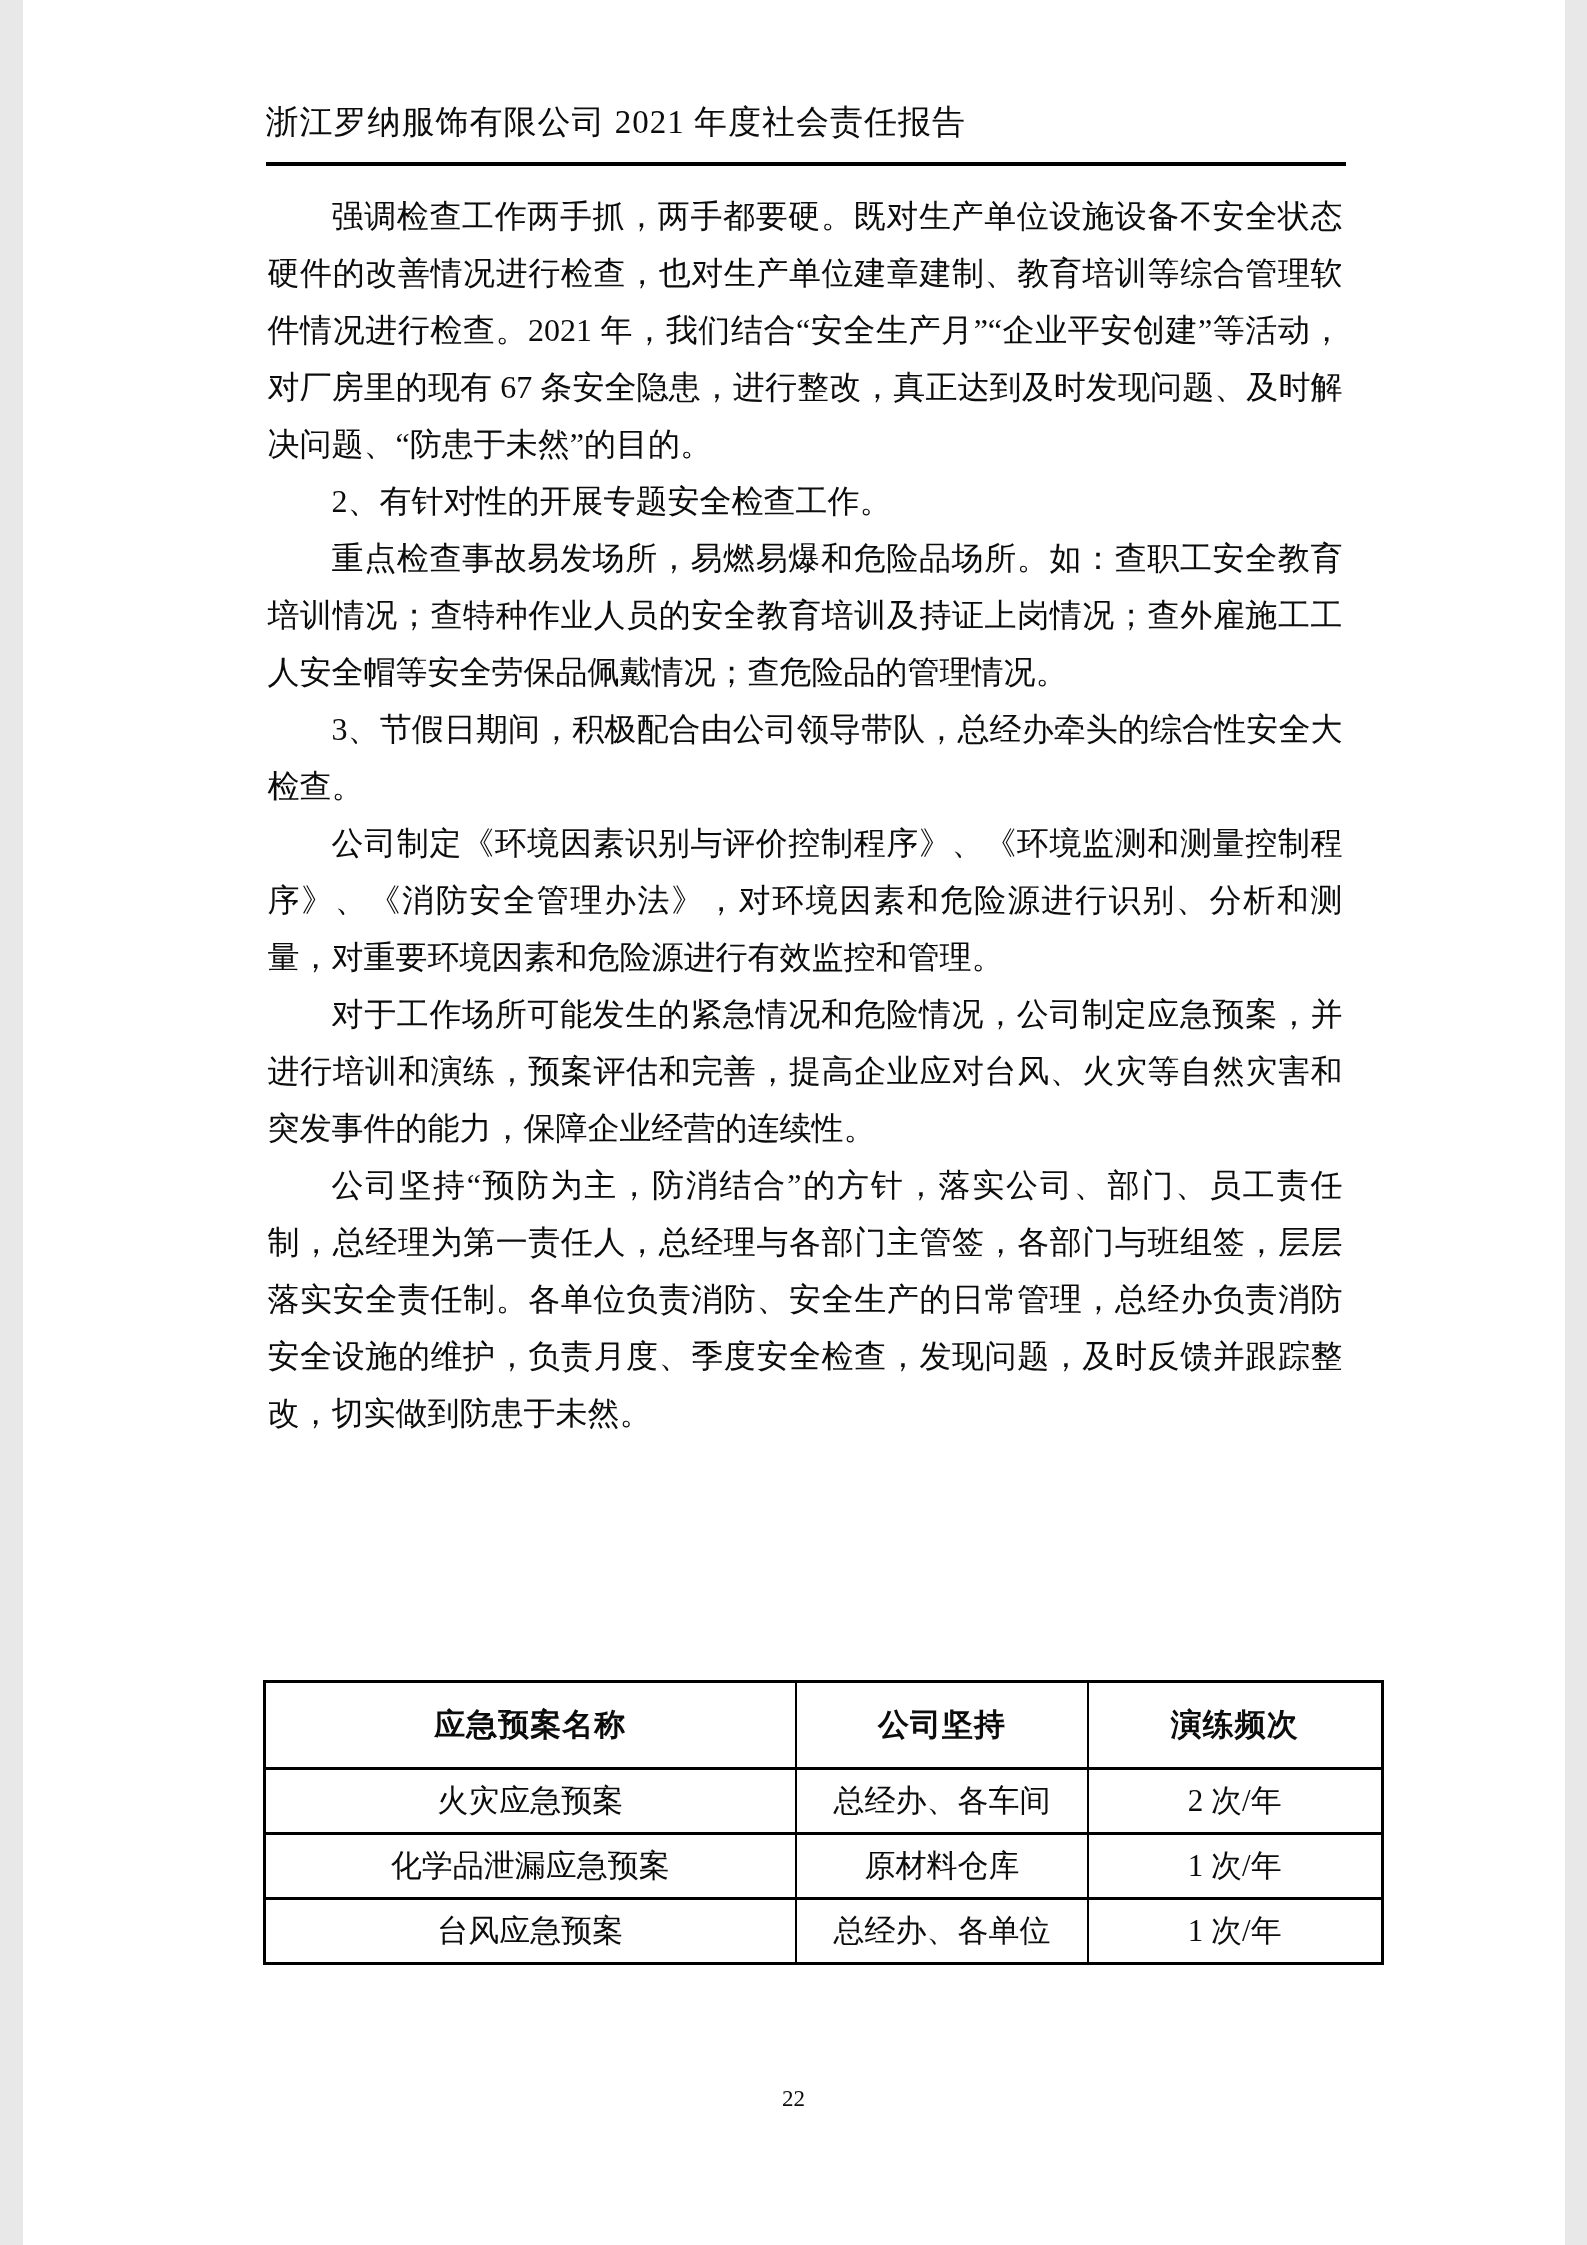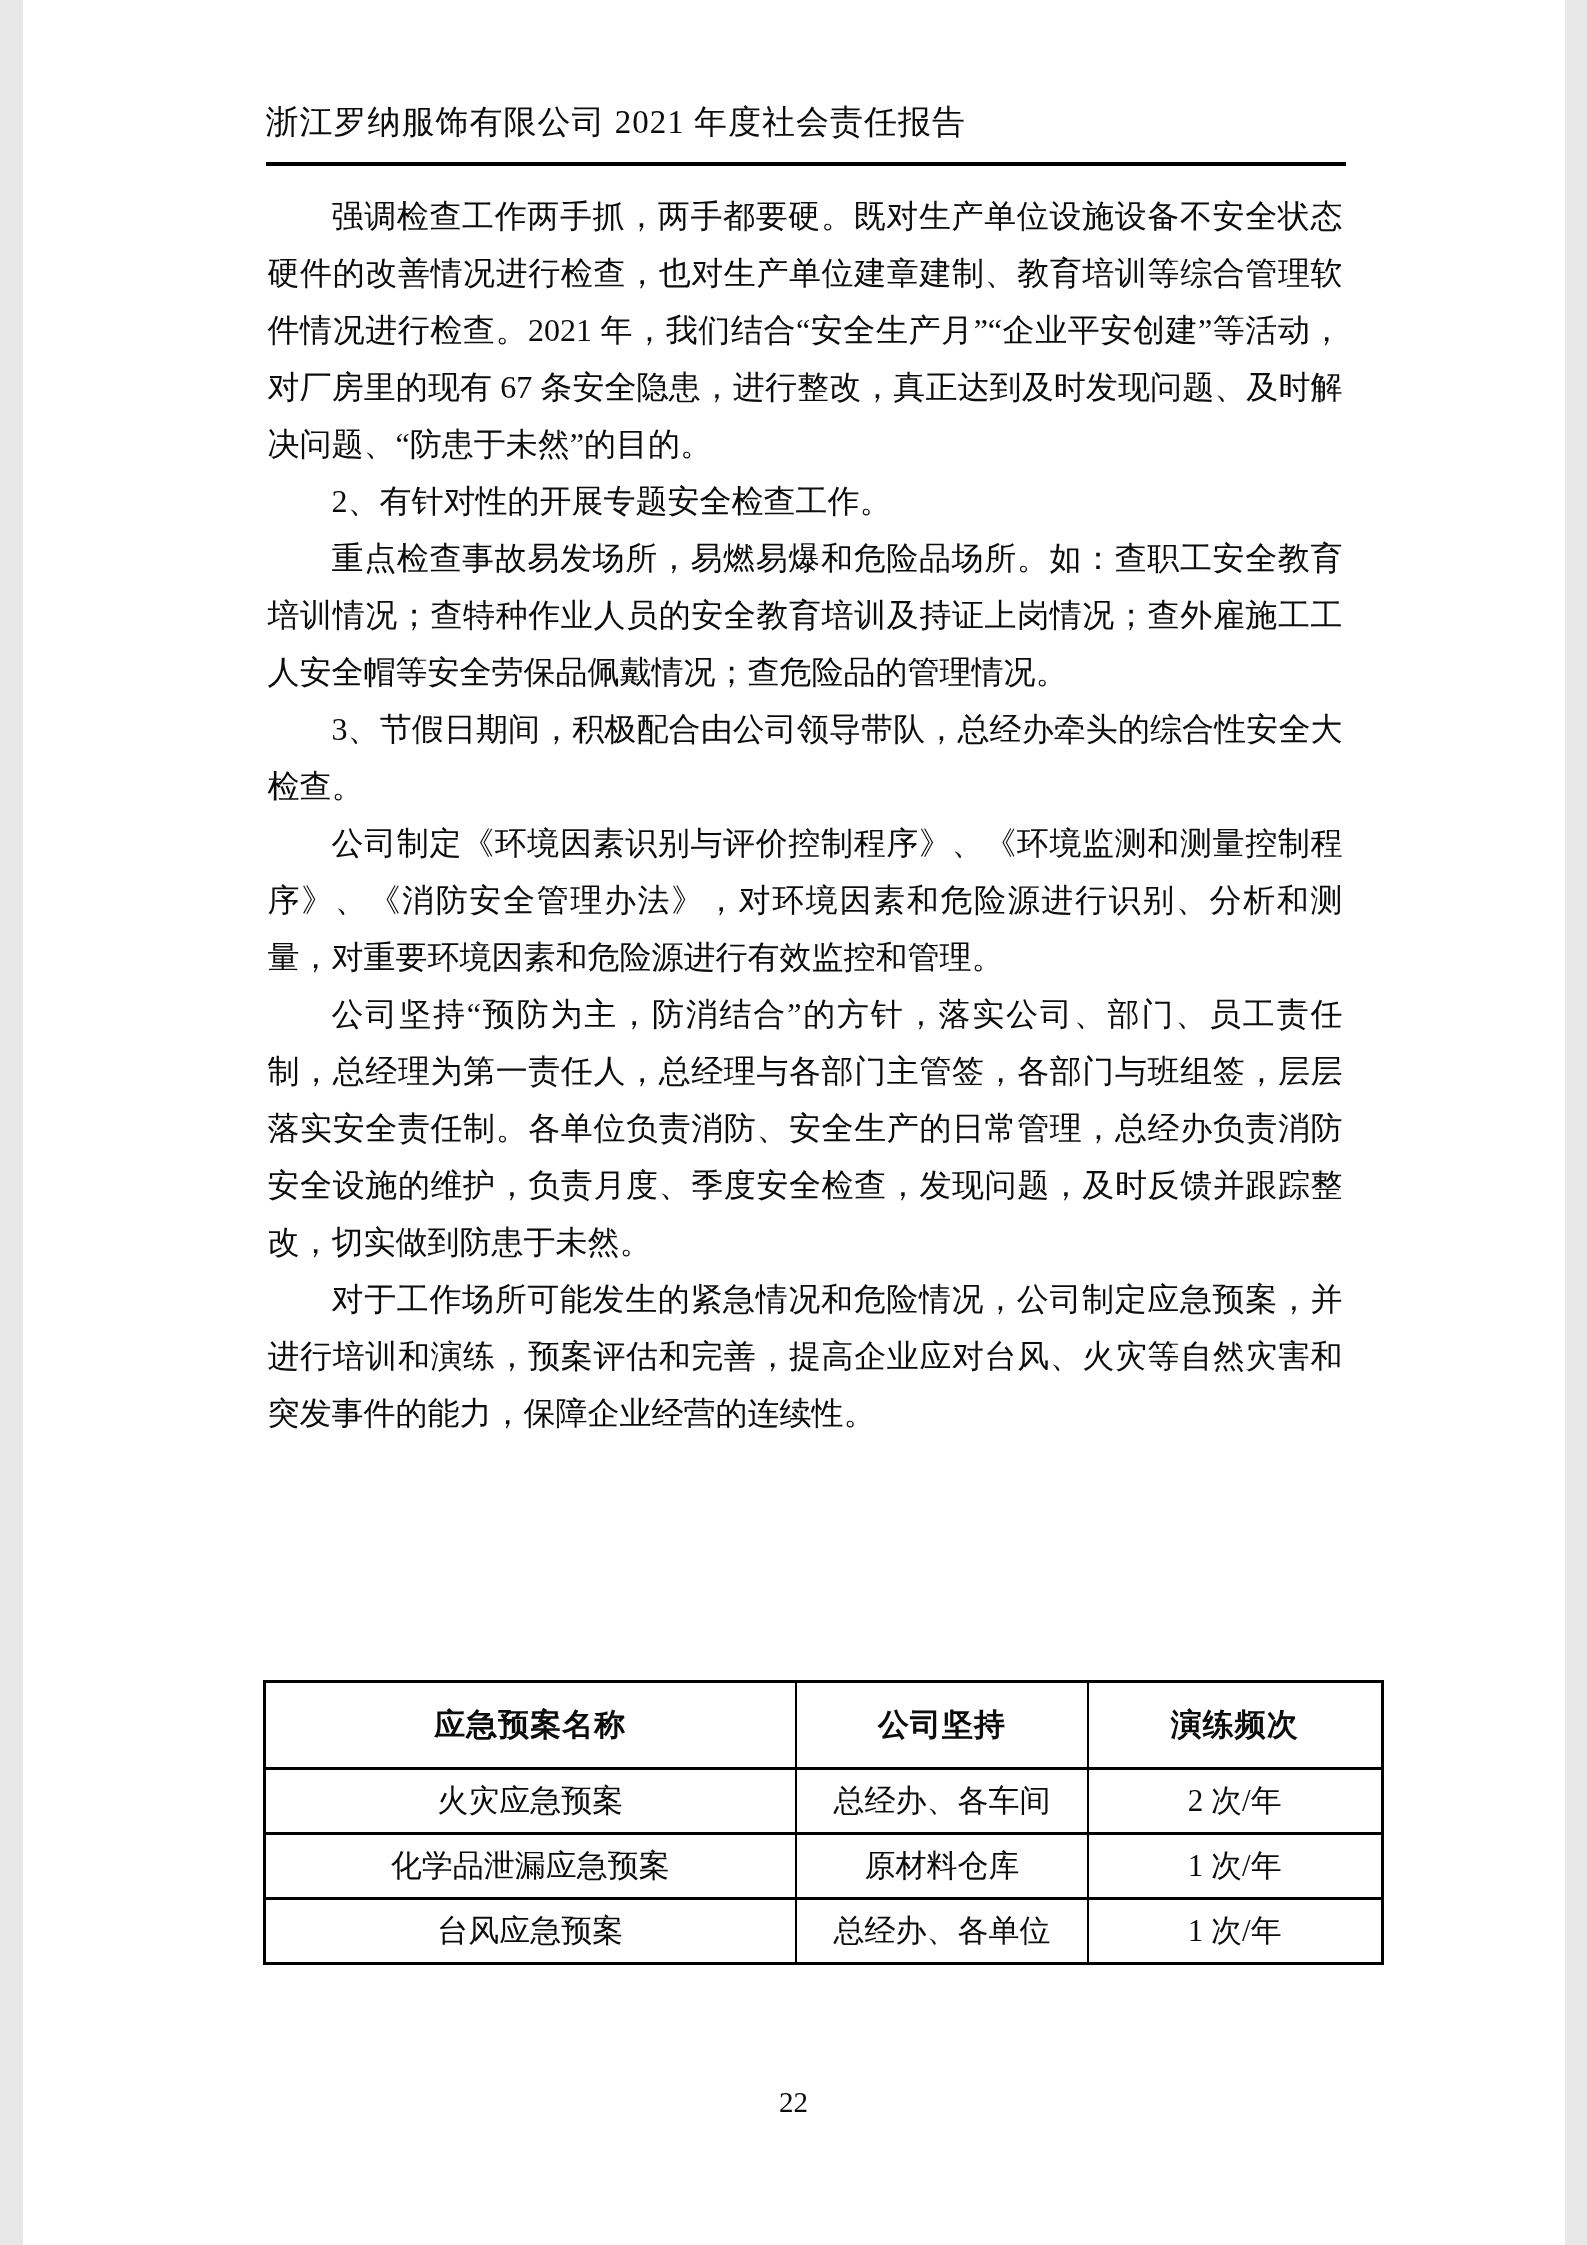--- a/index.html
+++ b/index.html
@@ -72,41 +72,41 @@
     font-weight: bold;
     letter-spacing: 1px;
   }
   .emergency-table td { height: 62px; }
   .page-number {
     position: absolute;
     top: 2086px;
     left: 0;
     width: 100%;
     text-align: center;
-    font-size: 29px;
+    font-size: 23px;
   }
 </style>
 </head>
 <body>
 
 <div class="page">
 
   <header class="doc-header">
     <div class="doc-header-title">浙江罗纳服饰有限公司 2021 年度社会责任报告</div>
   </header>
   <hr class="header-rule">
 
   <main class="body-text">
     <p>强调检查工作两手抓，两手都要硬。既对生产单位设施设备不安全状态硬件的改善情况进行检查，也对生产单位建章建制、教育培训等综合管理软件情况进行检查。2021 年，我们结合“安全生产月”“企业平安创建”等活动，对厂房里的现有 67 条安全隐患，进行整改，真正达到及时发现问题、及时解决问题、“防患于未然”的目的。</p>
     <p>2、有针对性的开展专题安全检查工作。</p>
     <p>重点检查事故易发场所，易燃易爆和危险品场所。如：查职工安全教育培训情况；查特种作业人员的安全教育培训及持证上岗情况；查外雇施工工人安全帽等安全劳保品佩戴情况；查危险品的管理情况。</p>
     <p>3、节假日期间，积极配合由公司领导带队，总经办牵头的综合性安全大检查。</p>
     <p>公司制定《环境因素识别与评价控制程序》、《环境监测和测量控制程序》、《消防安全管理办法》，对环境因素和危险源进行识别、分析和测量，对重要环境因素和危险源进行有效监控和管理。</p>
+    <p>对于工作场所可能发生的紧急情况和危险情况，公司制定应急预案，并进行培训和演练，预案评估和完善，提高企业应对台风、火灾等自然灾害和突发事件的能力，保障企业经营的连续性。</p>
     <p>公司坚持“预防为主，防消结合”的方针，落实公司、部门、员工责任制，总经理为第一责任人，总经理与各部门主管签，各部门与班组签，层层落实安全责任制。各单位负责消防、安全生产的日常管理，总经办负责消防安全设施的维护，负责月度、季度安全检查，发现问题，及时反馈并跟踪整改，切实做到防患于未然。</p>
-    <p>对于工作场所可能发生的紧急情况和危险情况，公司制定应急预案，并进行培训和演练，预案评估和完善，提高企业应对台风、火灾等自然灾害和突发事件的能力，保障企业经营的连续性。</p>
   </main>
 
   <section class="table-section">
 
     <table class="emergency-table">
       <colgroup>
         <col style="width:47.6%">
         <col style="width:26.1%">
         <col style="width:26.3%">
       </colgroup>

